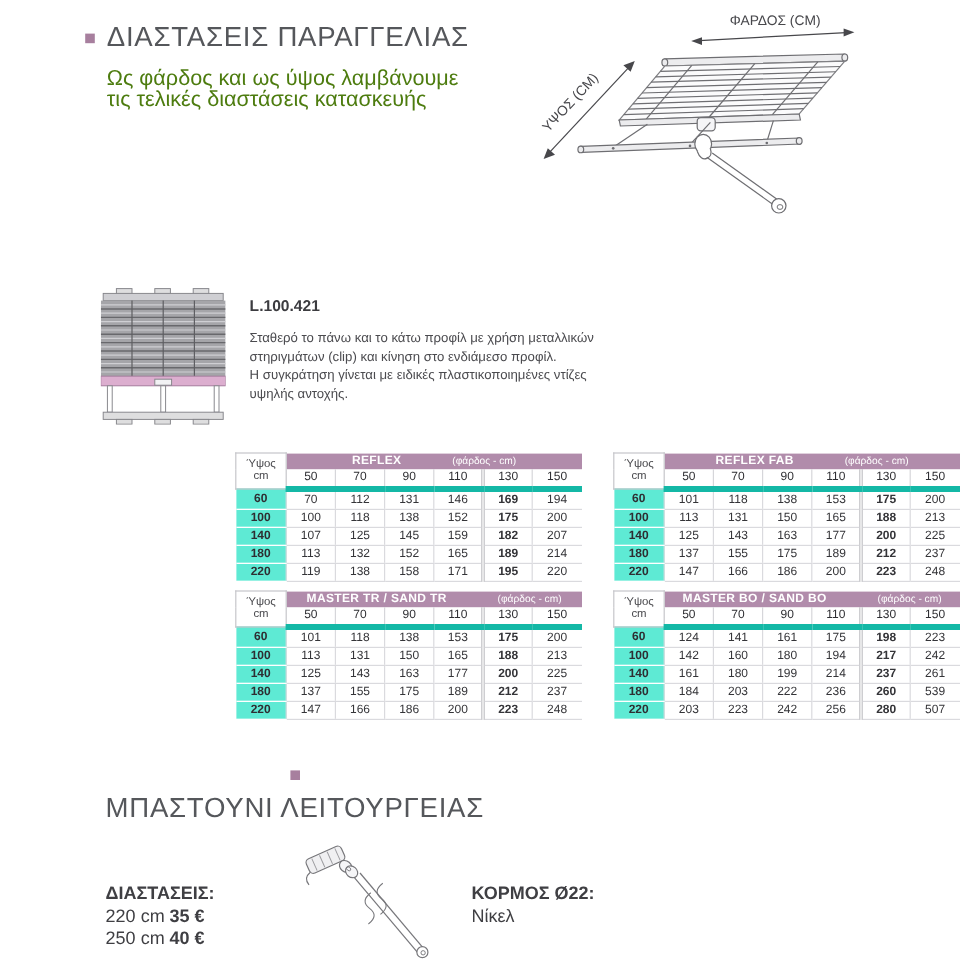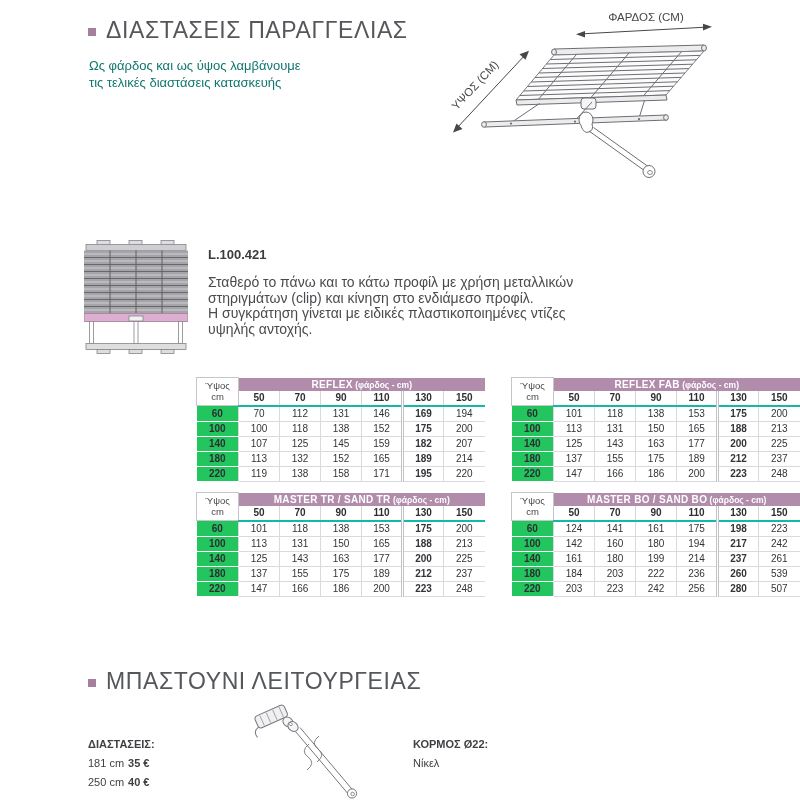--- a/index.html
+++ b/index.html
@@ -4,49 +4,49 @@
 <style>
   html,body { margin:0; padding:0; }
   body { width:800px; height:800px; background:#ffffff; font-family:"Liberation Sans", sans-serif; position:relative; overflow:hidden; }
   .abs { position:absolute; }
 
   
   .section-heading { position:absolute; display:flex; align-items:center; gap:10px; }
   .section-heading .bullet { width:8px; height:8px; background:#a77f9e; flex:0 0 auto; margin-top:2px; }
   .section-heading h1 { margin:0; font-size:23px; font-weight:400; letter-spacing:0.6px; color:#55575b; white-space:nowrap; }
 
-  .subtitle { position:absolute; font-size:13px; line-height:17px; color:#0f766e; white-space:pre-line; }
+  .subtitle { position:absolute; font-size:18px; line-height:17px; color:#4d7c0f; white-space:pre-line; }
 
   .product-code { position:absolute; font-size:13px; font-weight:bold; color:#3c3c40; }
-  .product-desc { position:absolute; font-size:14px; line-height:15.5px; color:#4b4b4f; white-space:pre-line; }
+  .product-desc { position:absolute; font-size:11px; line-height:15.5px; color:#4b4b4f; white-space:pre-line; }
 
   
   table.ptable { position:absolute; border-collapse:collapse; table-layout:fixed; font-size:10px; color:#343438; }
   .ptable th, .ptable td { height:14px; padding:0; text-align:center; vertical-align:middle; font-weight:normal; }
   .ptable .corner { background:#fff; border:1px solid #c6c6ca; font-size:9.5px; line-height:10.5px; color:#47474b; white-space:pre-line; font-weight:normal; }
   .ptable .band { background:#b18cab; color:#ffffff; font-weight:bold; height:13px; font-size:10px; letter-spacing:0.3px; }
-  .ptable .band .suffix { font-weight:bold; font-size:8.5px; letter-spacing:0; }
-  .ptable thead th.wcol { font-weight:bold; border-bottom:2px solid #14b8a6; border-left:1px solid #d6d6da; color:#2e2e32; }
+  .ptable .band .suffix { font-weight:normal; font-size:8.5px; letter-spacing:0;padding-left:40px; }
+  .ptable thead th.wcol { font-weight:normal; border-bottom:5px solid #14b8a6; border-left:1px solid #d6d6da; color:#2e2e32; }
   .ptable tbody td { border-bottom:1px solid #dadade; border-left:1px solid #dadade; background:#fff; }
-  .ptable tbody td.rowlabel { background:#22c55e; font-weight:bold; border-left:none; border-bottom:1px solid #ffffff; color:#2e2e32; }
+  .ptable tbody td.rowlabel { background:#5eead4; font-weight:bold; border-left:none; border-bottom:1px solid #ffffff; color:#2e2e32; }
   .ptable .grp { border-left:3px double #c2c2c6 !important;font-weight:bold; }
 
   
-  .info-block { position:absolute; font-size:11px; line-height:19px; color:#3f3f43; }
+  .info-block { position:absolute; font-size:15px; line-height:19px; color:#3f3f43; }
   .info-title { font-weight:bold; }
   .info-line strong { font-weight:bold; }
   .info-line span { margin-right:4px; }
 
   svg { display:block; }
   .lineart { stroke:#6e6e72; fill:none; stroke-width:1; }
 </style>
 </head>
 <body>
 
-<div class="section-heading" style="left:88px; top:17px;text-align:right;">
+<div class="section-heading" style="left:71px; top:17px;text-align:right;">
   <span class="bullet"></span>
   <h1>ΔΙΑΣΤΑΣΕΙΣ ΠΑΡΑΓΓΕΛΙΑΣ</h1>
 </div>
 
 <div class="subtitle" style="left:89px; top:57px;">Ως φάρδος και ως ύψος λαμβάνουμε
 τις τελικές διαστάσεις κατασκευής</div>
 
 <svg class="abs" style="left:440px; top:8px;" width="360" height="182" viewBox="0 0 360 182">
 
   <g>
@@ -456,21 +456,21 @@
         <td>203</td>
         <td>223</td>
         <td>242</td>
         <td>256</td>
         <td class="grp">280</td>
         <td>507</td>
       </tr>
     </tbody>
   </table>
 
-<div class="section-heading" style="left:88px; top:668px;">
+<div class="section-heading" style="left:88px; top:640px;flex-direction:column;">
   <span class="bullet"></span>
   <h1>ΜΠΑΣΤΟΥΝΙ ΛΕΙΤΟΥΡΓΕΙΑΣ</h1>
 </div>
 
 <svg class="abs" style="left:222px; top:702px;" width="150" height="98" viewBox="0 0 150 98">
 
   <g transform="rotate(-24 49 14)">
     <rect x="33" y="8" width="32" height="13" rx="3.5" fill="#f0f0f2" stroke="#77777b" stroke-width="1"></rect>
     <line x1="39" y1="9" x2="39" y2="20" stroke="#9a9a9e" stroke-width="0.8"></line>
     <line x1="46" y1="9" x2="46" y2="20" stroke="#9a9a9e" stroke-width="0.8"></line>
@@ -494,25 +494,25 @@
 
   <g fill="none" stroke="#77777b" stroke-width="0.9">
     <path d="M97,34 q-9,7 -1,13 q8,6 -1,13"></path>
     <path d="M87,42 q-9,7 -1,13 q8,6 -1,13"></path>
   </g>
 </svg>
 
 <div class="info-block" style="left:88px; top:735px;">
   <div class="info-title">ΔΙΑΣΤΑΣΕΙΣ:</div>
   <div class="info-line">
-    <span>181 cm</span><strong>35 €</strong>
+    <span>220 cm</span><strong>35 €</strong>
   </div>
   <div class="info-line">
     <span>250 cm</span><strong>40 €</strong>
   </div>
 </div>
 
-<div class="info-block" style="left:393px; top:735px;margin-left:20px;">
+<div class="info-block" style="left:393px; top:735px;">
   <div class="info-title">ΚΟΡΜΟΣ Ø22:</div>
   <div class="info-line">
     <span>Νίκελ</span>
   </div>
 </div>
 
 </body></html>

